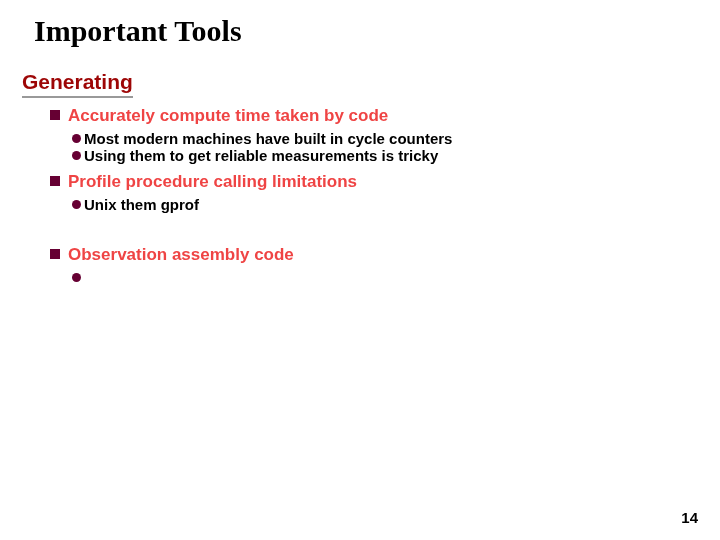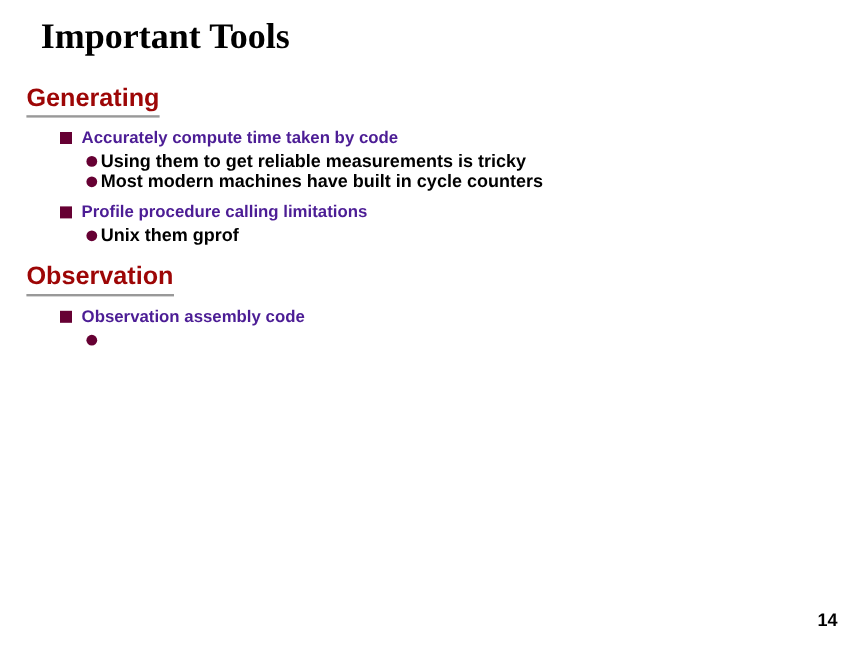--- a/index.html
+++ b/index.html
@@ -45,23 +45,23 @@
   }
   .sq {
     width: 10px;
     height: 10px;
     background: #660033;
     margin-top: 4px;
     margin-right: 8px;
     flex-shrink: 0;
   }
   .level1-text {
-    font-size: 14px;
+    font-size: 17px;
     font-weight: bold;
-    color: #4c1d95;
+    color: #ef4444;
   }
   .level2 {
     margin-left: 50px;
   }
   .level2-row {
     display: flex;
     align-items: flex-start;
     margin-bottom: 0px;
   }
   .dot {
@@ -105,25 +105,25 @@
     <div class="item-block">
       <div class="level1">
         <div class="level1-row">
           <div class="sq"></div>
           <div class="level1-text">Accurately compute time taken by code</div>
         </div>
       </div>
       <div class="level2">
         <div class="level2-row">
           <div class="dot"></div>
-          <div class="level2-text">Using them to get reliable measurements is tricky</div>
+          <div class="level2-text">Most modern machines have built in cycle counters</div>
         </div>
         <div class="level2-row">
           <div class="dot"></div>
-          <div class="level2-text">Most modern machines have built in cycle counters</div>
+          <div class="level2-text">Using them to get reliable measurements is tricky</div>
         </div>
       </div>
     </div>
 
     <div class="item-block">
       <div class="level1">
         <div class="level1-row">
           <div class="sq"></div>
           <div class="level1-text">Profile procedure calling limitations</div>
         </div>
@@ -132,21 +132,20 @@
         <div class="level2-row">
           <div class="dot"></div>
           <div class="level2-text">Unix them gprof</div>
         </div>
       </div>
     </div>
   </div>
 
   <div class="section-block">
     <div class="heading-wrap">
-      <div class="section-heading">Observation</div>
       <div class="underline"></div>
     </div>
 
     <div class="item-block">
       <div class="level1">
         <div class="level1-row">
           <div class="sq"></div>
           <div class="level1-text">Observation assembly code</div>
         </div>
       </div>

